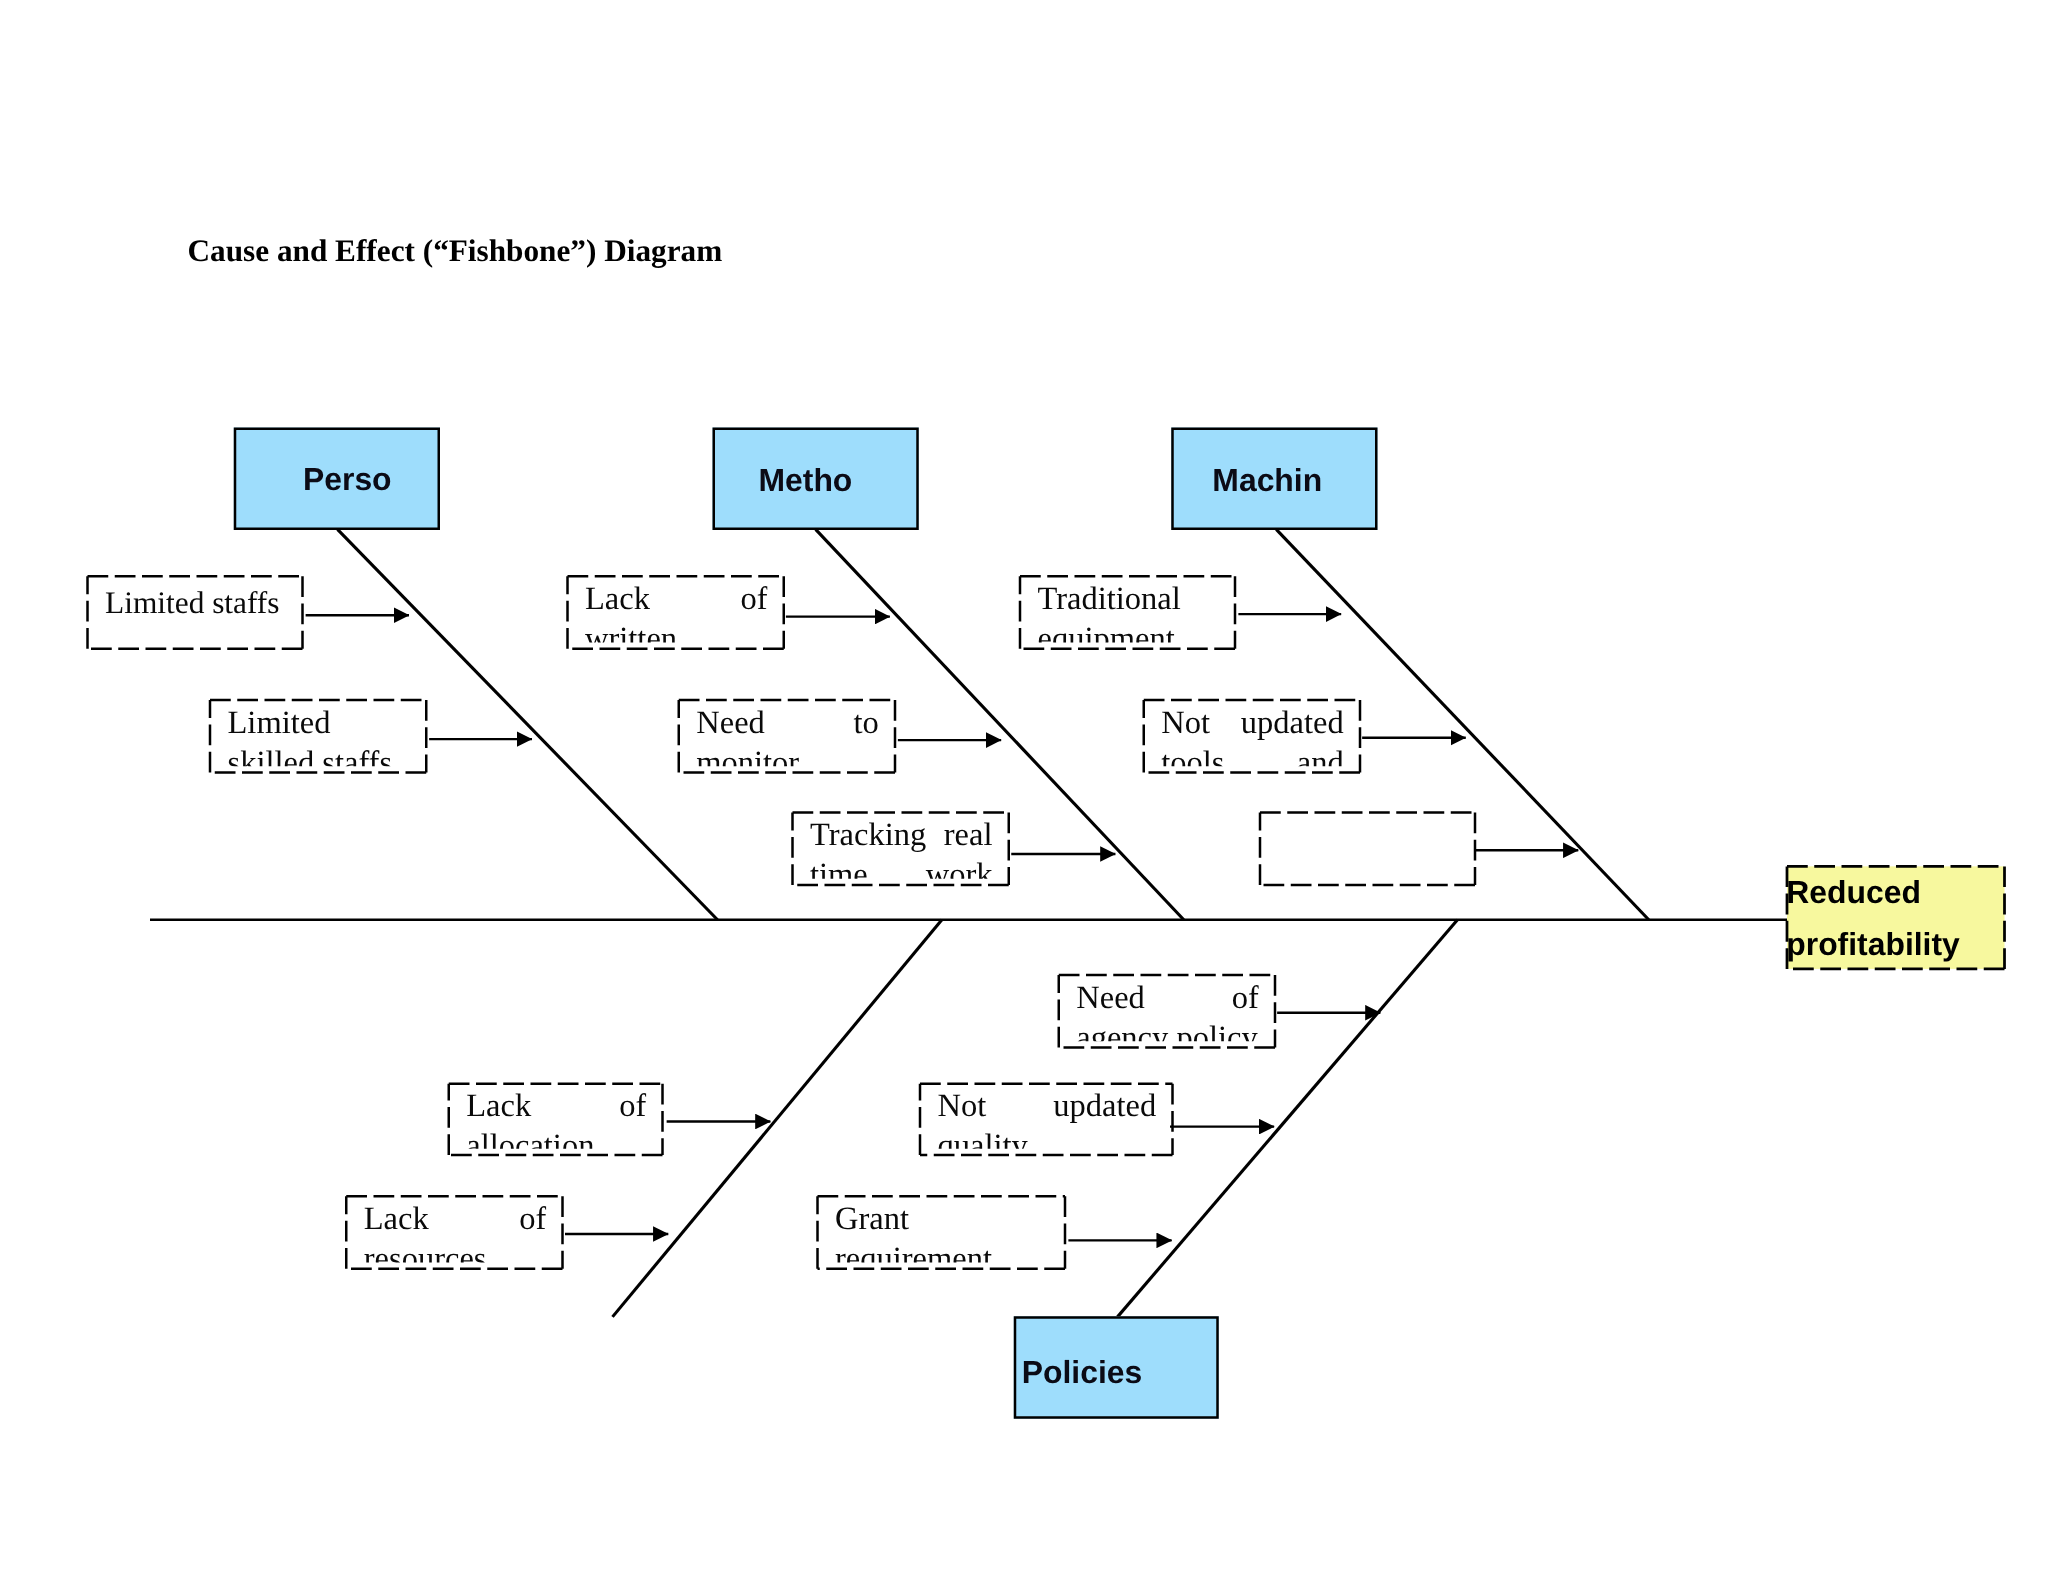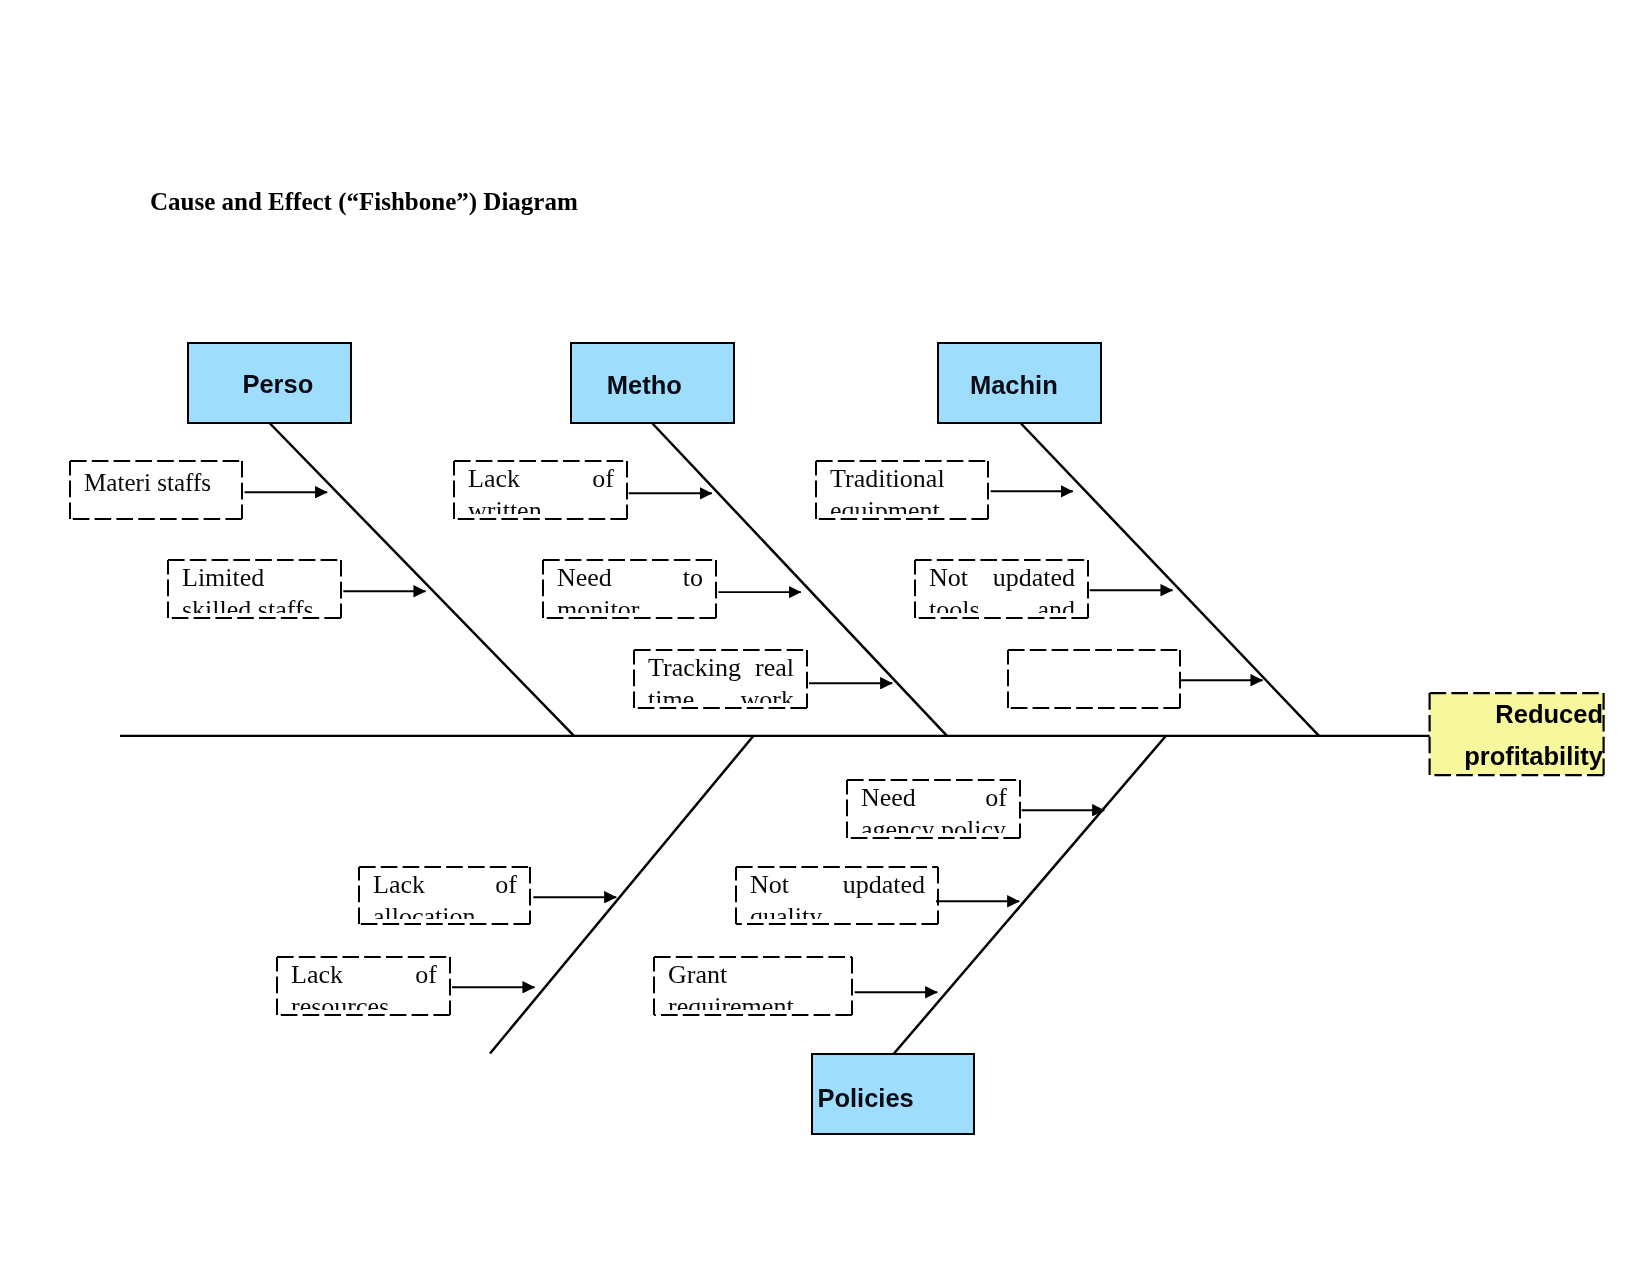--- a/index.html
+++ b/index.html
@@ -16,21 +16,21 @@
   .cat > span{display:block;position:absolute;line-height:25.5px;white-space:nowrap;}
   .cause{position:absolute;box-sizing:border-box;}
   .cause > span{display:block;position:absolute;left:15px;top:3.1px;right:14px;height:calc(100% - 8.6px);
          overflow:hidden;
          font-family:"Liberation Serif",serif;font-size:26px;color:#0a0a0a;
          text-align:justify;line-height:32px;
          -webkit-hyphens:none;hyphens:none;}
   .cause.big > span{font-size:25.1px;top:7.0px;left:15px;}
   .effect{position:absolute;box-sizing:border-box;
           font-family:"Liberation Sans",sans-serif;font-weight:bold;font-size:25.5px;color:#000;
-          display:flex;flex-direction:column;align-items:flex-end;justify-content:center;}
+          display:flex;flex-direction:column;align-items:flex-start;justify-content:center;}
   .effect span{display:block;line-height:42px;white-space:nowrap;position:relative;top:1px;}
 </style>
 </head>
 <body>
 
 <div id="stage">
 
   <svg id="bones" width="1650" height="1275" viewBox="0 0 1650 1275">
     <defs>
       <marker id="ah" viewBox="0 0 10 10" refX="9.7" refY="5" markerWidth="6.6" markerHeight="6.6" orient="auto-start-reverse" markerUnits="strokeWidth">
@@ -159,21 +159,21 @@
     <span style="left:34.8px;top:29px;">Metho</span>
   </div>
   <div class="cat" style="left:937px;top:342px;width:165px;height:82px;">
     <span style="left:30.9px;top:29px;">Machin</span>
   </div>
   <div class="cat" style="left:811px;top:1053px;width:164px;height:82px;">
     <span style="left:4.4px;top:30.5px;">Policies</span>
   </div>
 
   <div class="cause big" style="left:69px;top:460px;width:174px;height:60px;">
-    <span>Materi staffs</span>
+    <span>Limited staffs</span>
     </div>
   <div class="cause" style="left:167px;top:559px;width:175px;height:60px;">
     <span>Limited skilled staffs</span>
     </div>
   <div class="cause" style="left:453px;top:460px;width:175px;height:60px;">
     <span>Lack of written procedures</span>
     </div>
   <div class="cause" style="left:542px;top:559px;width:175px;height:60px;">
     <span>Need to monitor respondents</span>
     </div>

